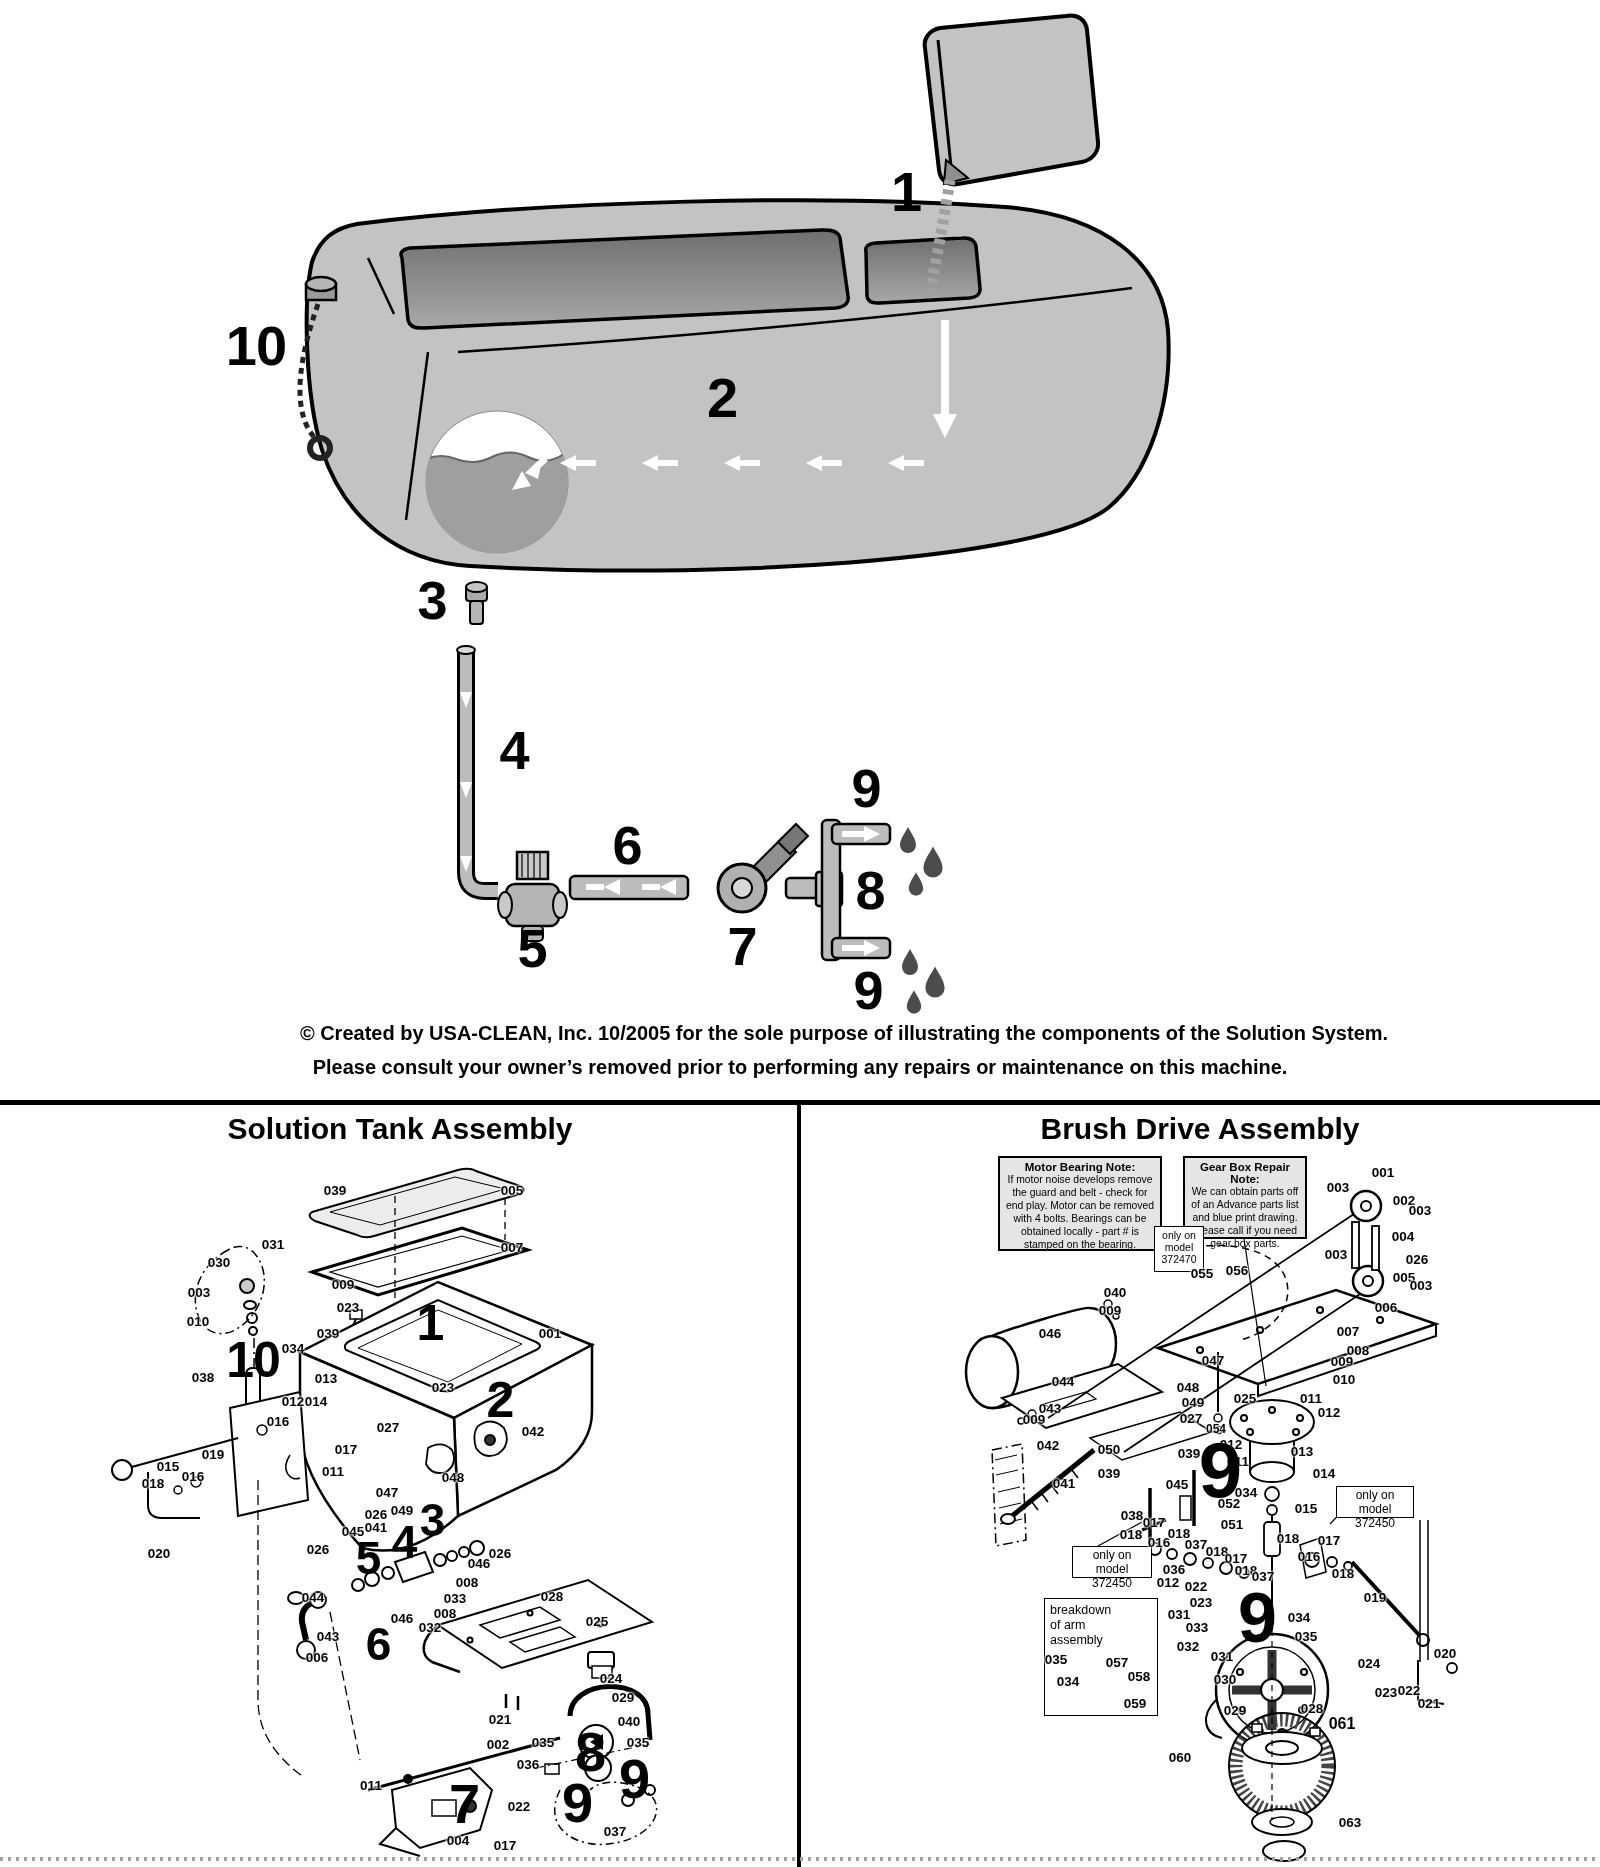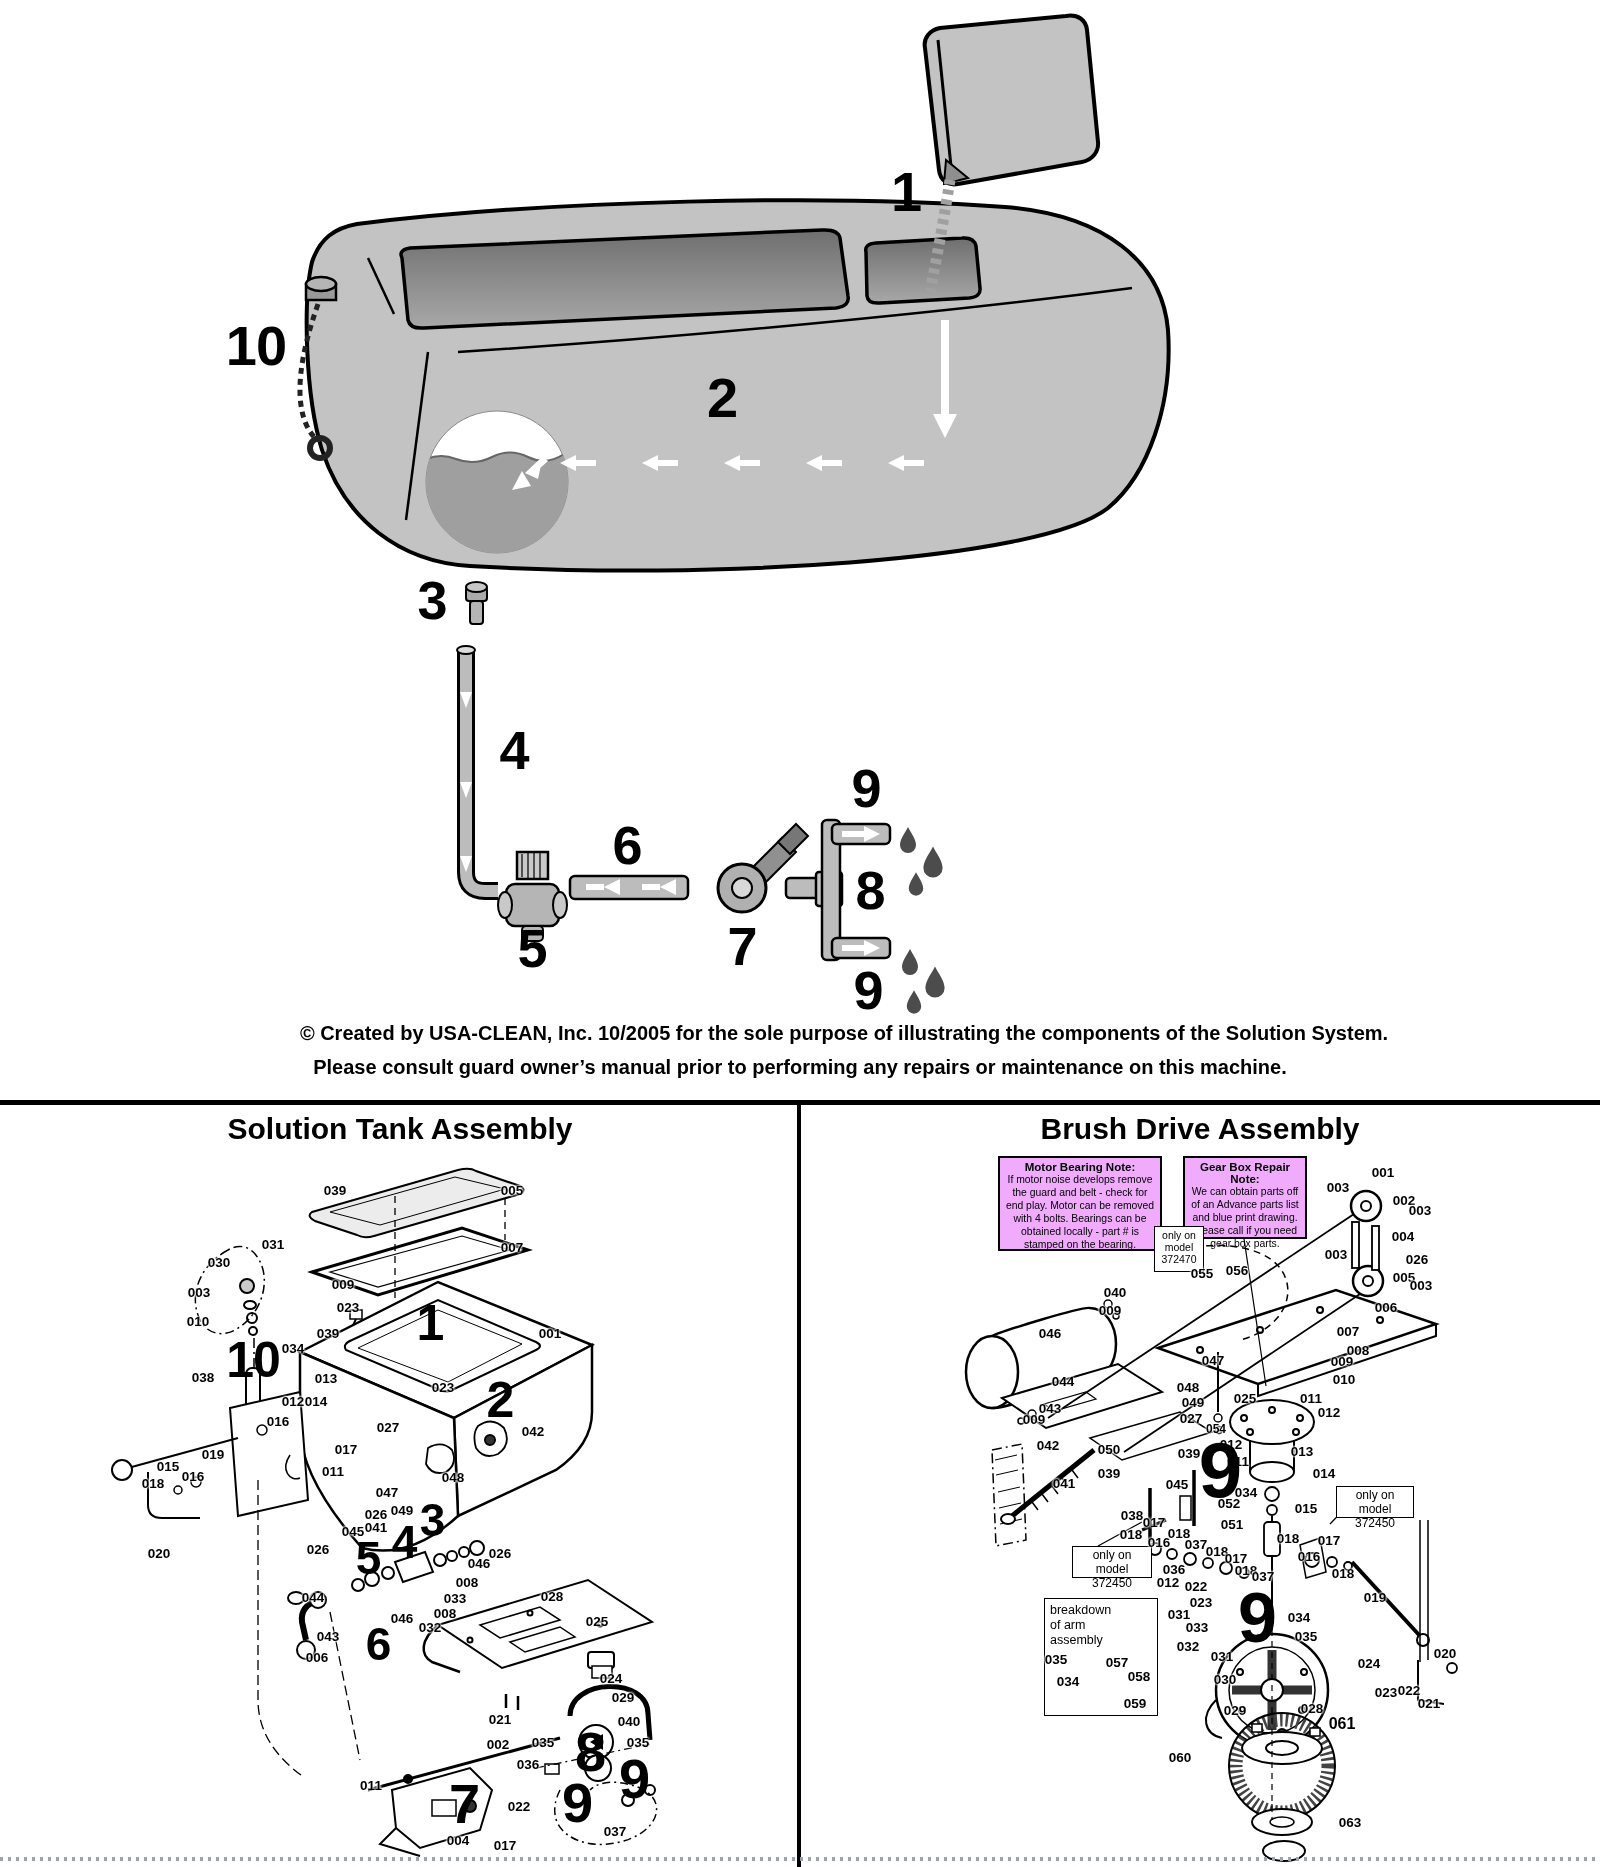--- a/index.html
+++ b/index.html
@@ -5,21 +5,21 @@
   html,body{margin:0;padding:0;background:#fff;}
   #stage{position:relative;width:1600px;height:1867px;background:#fff;overflow:hidden;
          font-family:"Liberation Sans",sans-serif;}
   #art{position:absolute;left:0;top:0;}
   .step-num{position:absolute;transform:translate(-50%,-50%);font-weight:bold;color:#000;
             line-height:1;font-family:"Liberation Sans",sans-serif;letter-spacing:-1px;}
   .part-label{position:absolute;transform:translate(-50%,-50%);font:bold 13.5px "Liberation Sans",sans-serif;
               color:#000;white-space:nowrap;text-shadow:0 0 3px #fff,0 0 3px #fff,0 0 2px #fff;}
   .panel-title{position:absolute;width:800px;text-align:center;font:bold 30px "Liberation Sans",sans-serif;color:#000;}
   .copy-line{position:absolute;width:1600px;text-align:center;font:bold 20px "Liberation Sans",sans-serif;color:#000;}
-  .note-box{position:absolute;border:2px solid #000;background:#f0abfc;text-align:center;
+  .note-box{position:absolute;border:2px solid #000;background:#e5e5e5;text-align:center;
             padding:3px 4px;box-sizing:border-box;}
   .note-title{font:bold 11.5px "Liberation Sans",sans-serif;}
   .note-body{font:10.4px/1.25 "Liberation Sans",sans-serif;}
   .model-box{position:absolute;border:1.5px solid #000;background:#fff;text-align:center;
              font:12px/1.15 "Liberation Sans",sans-serif;padding:2px;box-sizing:border-box;}
   .arm-box{position:absolute;border:1.5px solid #000;background:#fff;
            font:12.5px/1.2 "Liberation Sans",sans-serif;padding:4px 5px;box-sizing:border-box;text-align:left;}
   .rule-h{position:absolute;left:0;top:1100px;width:1600px;height:5px;background:#000;}
   .rule-v{position:absolute;left:797px;top:1100px;width:4px;height:767px;background:#000;}
   .dotted-bottom{position:absolute;left:0;top:1857px;width:1600px;height:4px;
@@ -343,21 +343,21 @@
       <path d="M1355,1498 L1330,1524 M1098,1546 L1142,1522" stroke-width="1.2"></path>
     </g>
 
   </svg>
 
   <div class="rule-h"></div>
   <div class="rule-v"></div>
   <div class="dotted-bottom"></div>
 
   <div class="copy-line" style="top:1022px;padding-left:44px;">© Created by USA-CLEAN, Inc. 10/2005 for the sole purpose of illustrating the components of the Solution System.</div>
-  <div class="copy-line" style="top:1056px;">Please consult guard owner’s manual prior to performing any repairs or maintenance on this machine.</div>
+  <div class="copy-line" style="top:1056px;">Please consult your owner’s removed prior to performing any repairs or maintenance on this machine.</div>
 
   <div class="panel-title" style="left:800px;top:1112px;">Brush Drive Assembly</div>
   <div class="panel-title" style="left:0;top:1112px;">Solution Tank Assembly</div>
 
   <div class="note-box" style="left:998px;top:1156px;width:164px;height:95px;">
     <div class="note-title">Motor Bearing Note:</div>
     <div class="note-body">If motor noise develops remove the guard and belt - check for end play. Motor can be removed with 4 bolts. Bearings can be obtained locally - part # is stamped on the bearing.</div>
   </div>
 
   <div class="note-box" style="left:1183px;top:1156px;width:124px;height:83px;">

